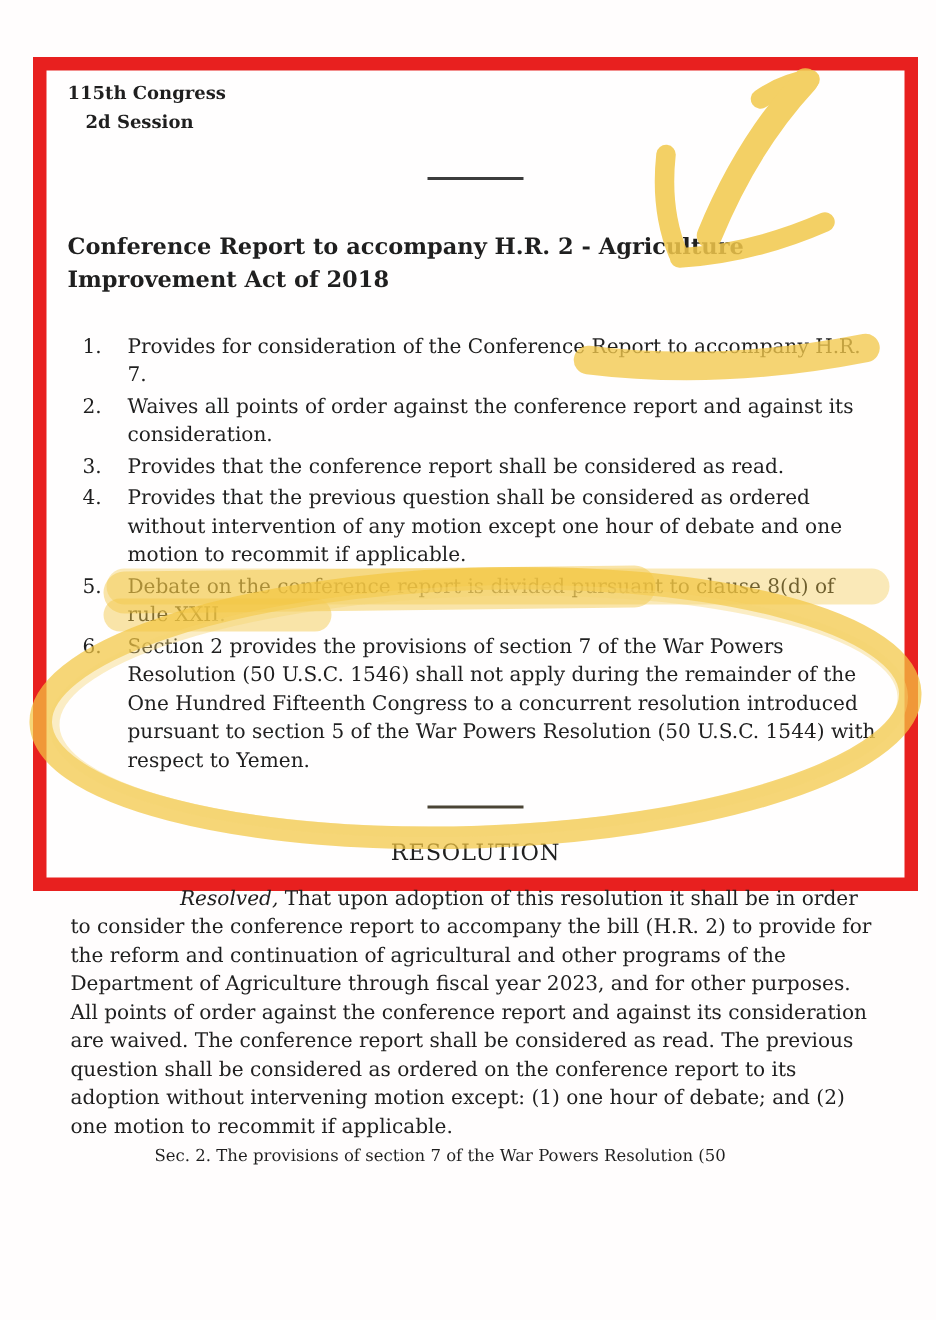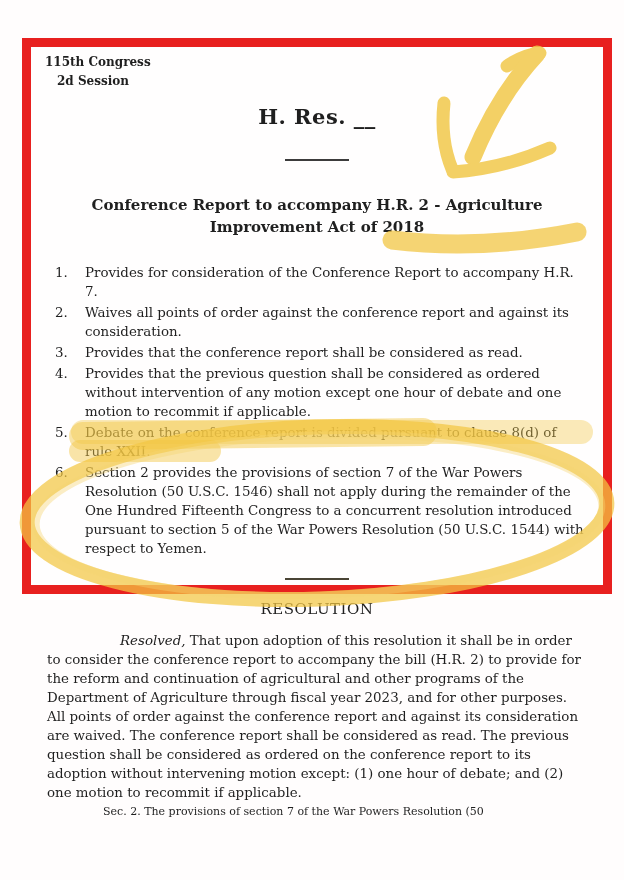--- a/index.html
+++ b/index.html
@@ -35,21 +35,21 @@
   }
 
   .rule-divider {
     width: 64px; height: 0;
     border-top: 2px solid #3c3c3c;
     margin: 30px auto 0 auto;
   }
   .rule-divider.second { margin-top: 20px; border-top-color: #4a4435; }
 
   .doc-title {
-    text-align: center; font-weight: bold; font-size: 15px;
+    font-weight: bold; font-size: 15px;
     line-height: 1.45; margin: 34px auto 0 auto; max-width: 545px;
   }
 
   .provision-list { list-style: none; margin: 24px 0 0 0; padding: 0; }
   .provision { display: flex; margin: 2px 0 2px 10px; position: relative; }
   .provision .num { flex: none; width: 30px; font-size: 13.4px; line-height: 19px; }
   .provision .ptext { width: 502px; font-size: 13.4px; line-height: 19px; }
 
   .resolution-heading {
     text-align: center; font-weight: normal; font-size: 15px;
@@ -92,21 +92,20 @@
 <body>
 
 <div class="canvas">
 
   <div class="doc-frame">
     <div class="content">
 
       <div class="congress-line">115th Congress</div>
       <div class="session-line">2d Session</div>
 
-      <div class="hres-title">H. Res. __</div>
 
       <div class="rule-divider"></div>
 
       <div class="doc-title">Conference Report to accompany H.R. 2 - Agriculture Improvement Act of 2018</div>
 
       <ol class="provision-list">
         <li class="provision">
           <span class="num">1.</span>
           <span class="ptext">Provides for consideration of the Conference Report to accompany H.R. 7.</span>
         </li>

